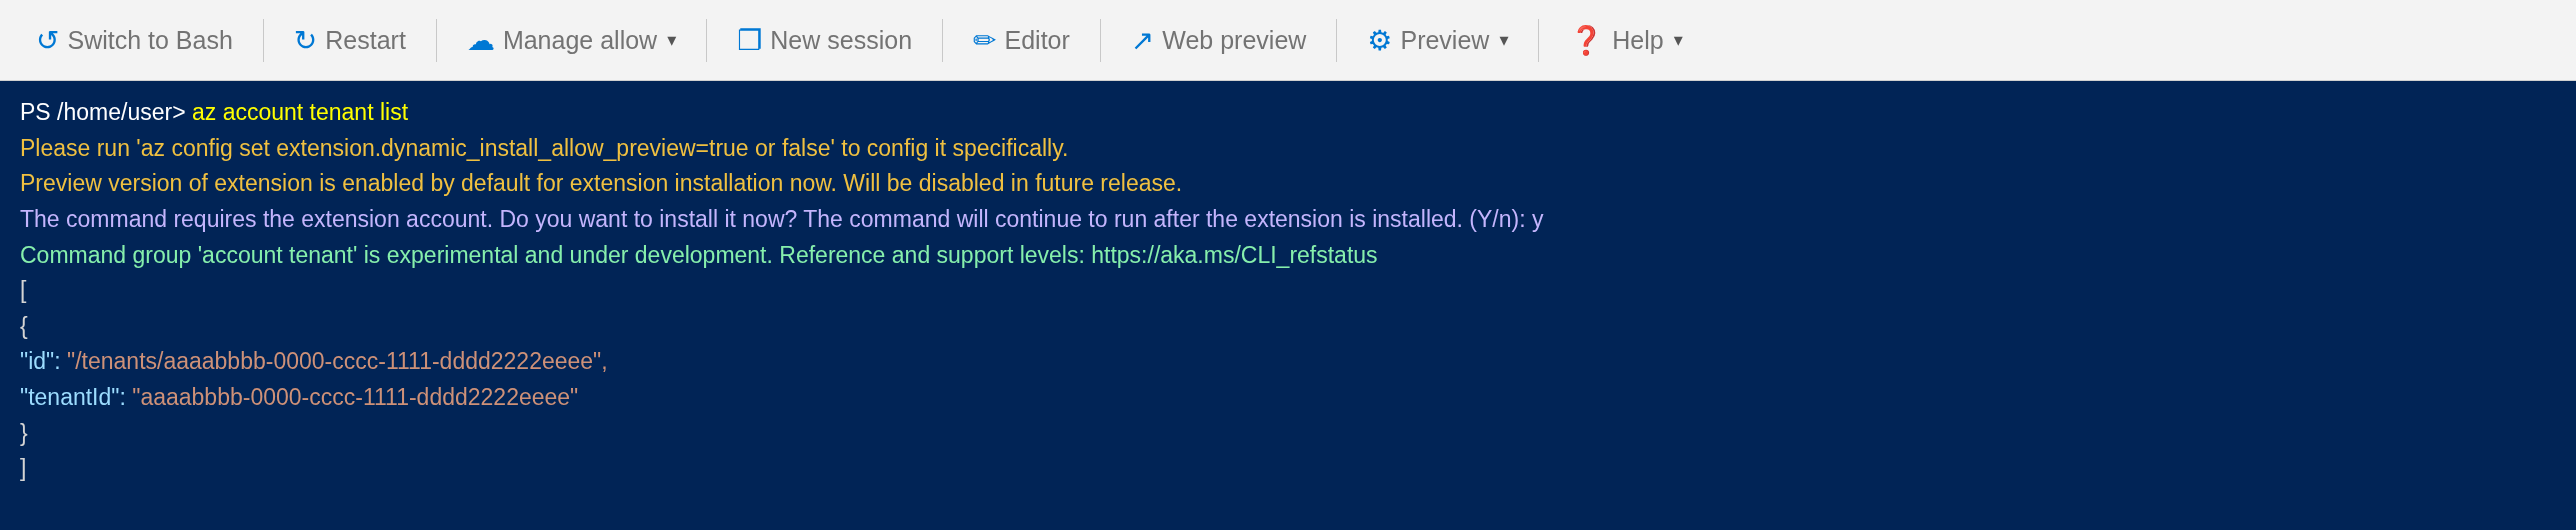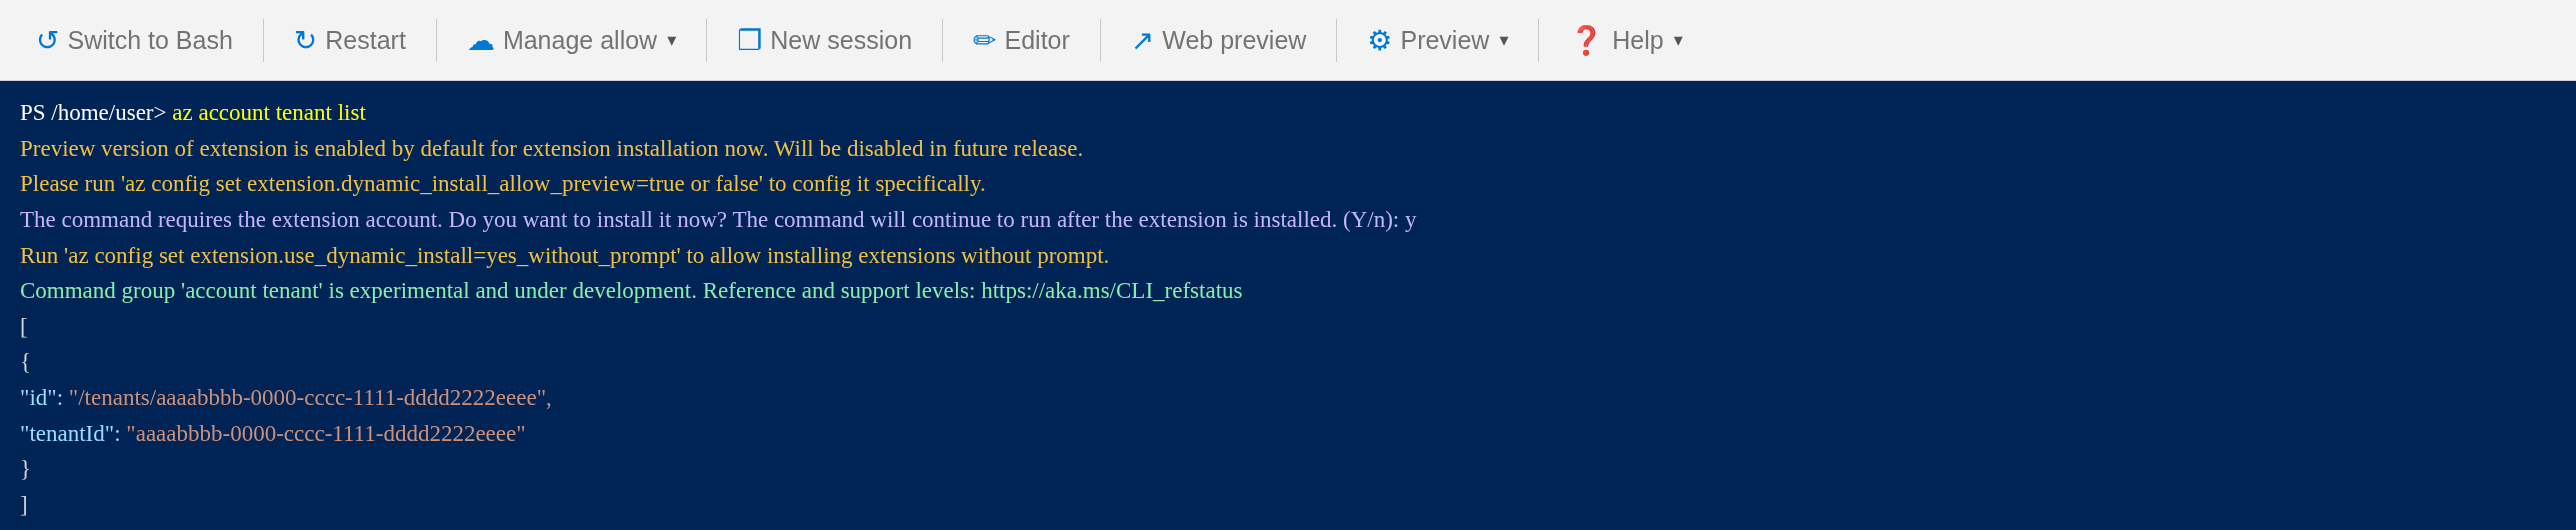--- a/index.html
+++ b/index.html
@@ -56,21 +56,21 @@
     .chevron {
       font-size: 18px;
       color: #555;
       margin-left: 2px;
     }
 
     
     #terminal {
       background: #012456;
       color: #d4d4d4;
-      font-family: Liberation Serif, serif;
+      font-family: Liberation Sans, sans-serif;
       font-size: 23px;
       line-height: 1.55;
       padding: 14px 20px;
       height: calc(531px - 81px);
       overflow-y: auto;
     }
 
     .line-prompt {
       color: #ffffff;
     }
@@ -166,24 +166,23 @@
 </div>
 
 <div id="terminal">
 
   <div class="line-prompt">
     <span class="prompt-path">PS /home/user&gt;</span>
     <span> </span>
     <span class="prompt-cmd">az account tenant list</span>
   </div>
 
+  <div class="line-yellow">Please run 'az config set extension.dynamic_install_allow_preview=true or false' to config it specifically.</div>
   <div class="line-yellow">Preview version of extension is enabled by default for extension installation now. Will be disabled in future release.</div>
-  <div class="line-yellow">Please run 'az config set extension.dynamic_install_allow_preview=true or false' to config it specifically.</div>
   <div class="line-white">The command requires the extension account. Do you want to install it now? The command will continue to run after the extension is installed. (Y/n): y</div>
-  <div class="line-yellow">Run 'az config set extension.use_dynamic_install=yes_without_prompt' to allow installing extensions without prompt.</div>
   <div class="line-cyan">Command group 'account tenant' is experimental and under development. Reference and support levels: https://aka.ms/CLI_refstatus</div>
 
   <div class="json-bracket">[</div>
   <div class="json-bracket">  {</div>
   <div>
     <span class="json-key">    "id":</span><span class="json-value"> "/tenants/aaaabbbb-0000-cccc-1111-dddd2222eeee",</span>
   </div>
   <div>
     <span class="json-key">    "tenantId":</span><span class="json-value"> "aaaabbbb-0000-cccc-1111-dddd2222eeee"</span>
   </div>

